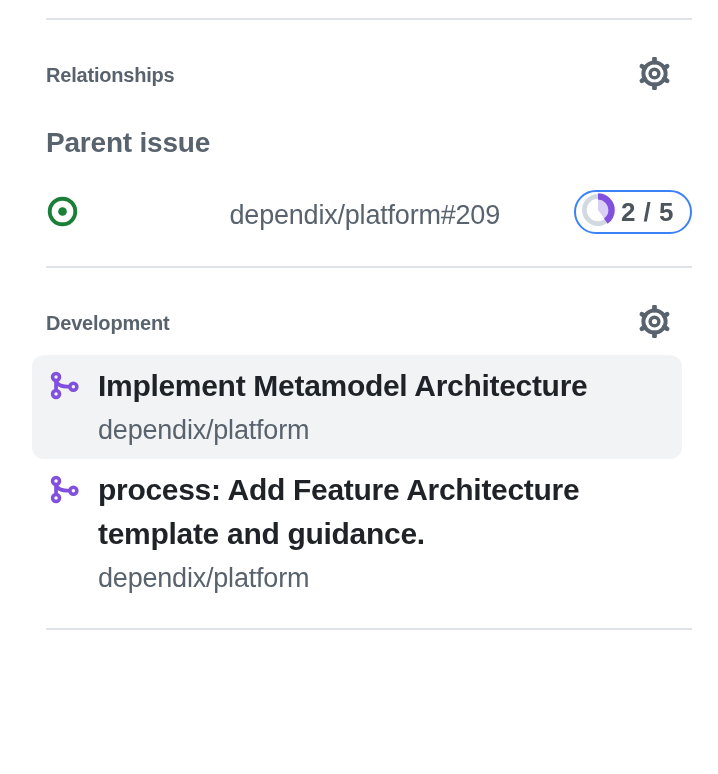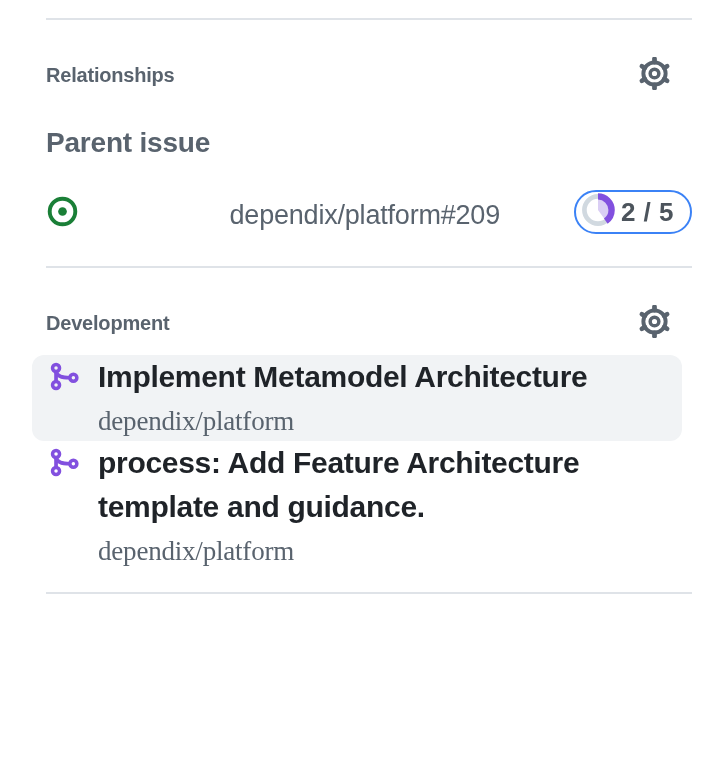--- a/index.html
+++ b/index.html
@@ -100,41 +100,40 @@
     color: #4c545c;
     letter-spacing: 0.5px;
     white-space: nowrap;
   }
 
   .dev-list { margin: 14px 36px 0 32px; }
   .dev-row {
     display: flex;
     align-items: flex-start;
     gap: 17px;
-    padding: 0 16px;
+    padding: 9px 16px;
     border-radius: 12px;
     cursor: pointer;
   }
   .dev-row.highlighted { background: #f1f3f5; }
   .dev-icon { flex: none; margin-top: 5px; }
   .dev-text { flex: 1; min-width: 0; }
   .dev-title {
     font-size: 30px;
     line-height: 44px;
     font-weight: bold;
     letter-spacing: -0.3px;
     color: #1f2328;
   }
   .dev-repo {
     margin-top: 2px;
     font-size: 27px;
     line-height: 40px;
     color: #59636e;
     letter-spacing: -0.2px;
-    font-family: Liberation Serif, serif;
   }
 </style>
 </head>
 <body>
 
 <div class="page">
 
   <hr class="divider" id="divider-top">
 
   <div class="section-head">

